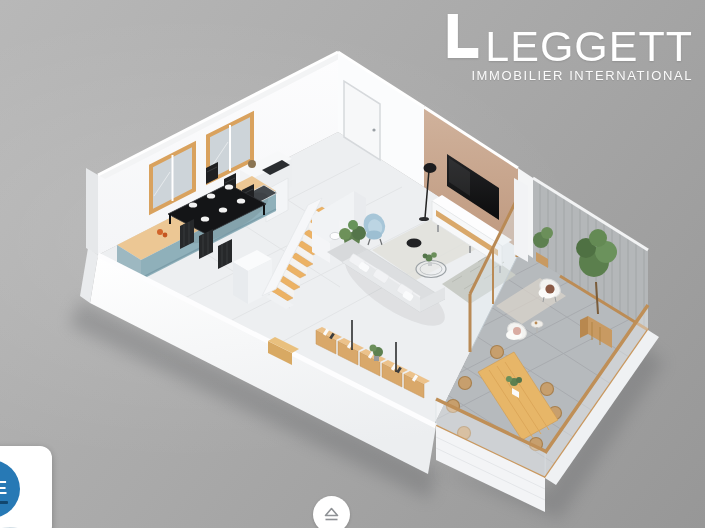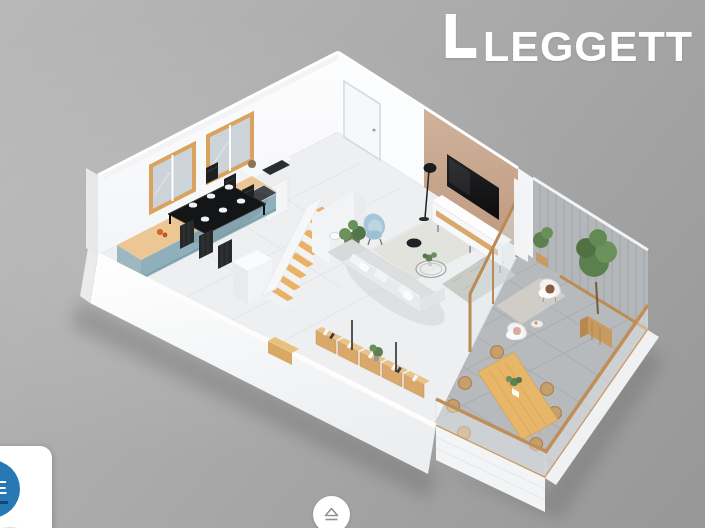--- a/index.html
+++ b/index.html
@@ -8,21 +8,21 @@
     font-family:"Liberation Sans",sans-serif;
     background-image:
       radial-gradient(ellipse at 26% 45%, rgba(255,255,255,.12), rgba(255,255,255,0) 55%),
       linear-gradient(128deg, var(--bg-top,#b8b8b8) 0%, #aaaaaa 45%, var(--bg-bottom,#979797) 100%);
   }
   .scene{position:absolute;left:0;top:0;}
   
   .logo{position:absolute;top:8px;right:12px;text-align:right;color:#fff;user-select:none;}
   .logo-row{display:flex;align-items:flex-end;justify-content:flex-end;gap:5px;}
   .lmark{display:block;filter:drop-shadow(0 1px 1px rgba(0,0,0,.12));}
-  .ltext{font-size:43px;font-weight:700;letter-spacing:1px;line-height:.82;color:#fff;
+  .ltext{font-size:43px;font-weight:400;letter-spacing:1px;line-height:.82;color:#fff;
          transform:scaleY(.98);text-shadow:0 1px 2px rgba(0,0,0,.12);text-align:center;}
   .ltag{font-size:13px;font-weight:500;letter-spacing:1.6px;margin-top:4px;color:#fbfbfb;
         text-shadow:0 1px 1px rgba(0,0,0,.10);}
   
   .badge{position:absolute;left:-18px;bottom:-10px;width:70px;height:92px;background:#fff;
          border-radius:12px;box-shadow:0 2px 6px rgba(0,0,0,.25);}
   .badge-circle{position:absolute;left:-20px;top:14px;width:58px;height:58px;border-radius:50%;
          background:var(--badge-blue,#2779b5);display:flex;flex-direction:column;align-items:center;
          justify-content:center;}
   .badge-leaf{position:absolute;top:-7px;left:12px;}
@@ -446,20 +446,21 @@
     </g>
   </svg>
 
   <div class="logo">
     <div class="logo-row">
       <svg class="lmark" width="34" height="56" viewBox="0 0 40 56">
         <path d="M2,2 h12 v40 h24 v12 H2 Z" fill="#ffffff"></path>
       </svg>
       <span class="ltext">LEGGETT</span>
     </div>
+    <div class="ltag">IMMOBILIER INTERNATIONAL</div>
   </div>
 
   <div class="badge">
     <div class="badge-circle">
       <svg class="badge-leaf" width="30" height="16" viewBox="0 0 30 16">
         <circle cx="10" cy="8" r="7" fill="#58b14e"></circle>
           <circle cx="20" cy="6" r="5" fill="#6fc25e"></circle>
       </svg>
       <span class="badge-text">IDE</span>
       <div class="badge-tagline"></div>

